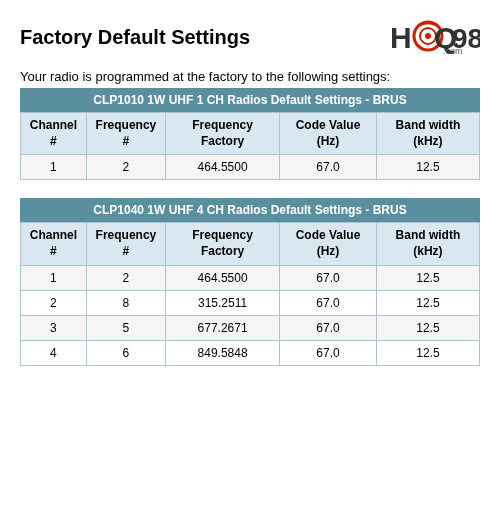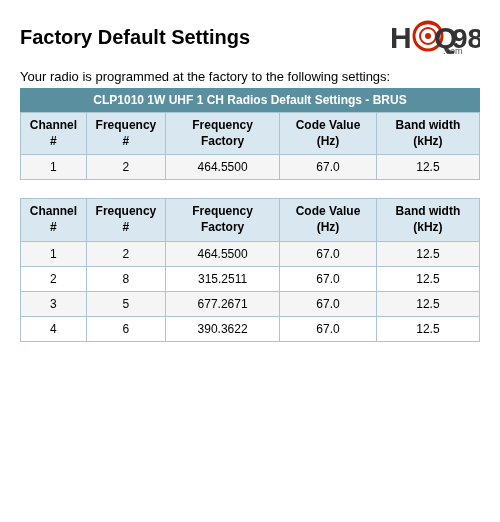--- a/index.html
+++ b/index.html
@@ -133,20 +133,21 @@
           <td>2</td>
           <td>464.5500</td>
           <td>67.0</td>
           <td>12.5</td>
         </tr>
       </tbody>
   </table>
 </div>
 
 <div class="table-section">
+  <div class="table-title">CLP1040 1W UHF 4 CH Radios Default Settings - BRUS</div>
   <table>
     <thead>
       <tr>
         <th>Channel #</th>
         <th>Frequency #</th>
         <th>Frequency Factory</th>
         <th>Code Value (Hz)</th>
         <th>Band width (kHz)</th>
       </tr>
     </thead>
@@ -168,19 +169,19 @@
         <tr>
           <td>3</td>
           <td>5</td>
           <td>677.2671</td>
           <td>67.0</td>
           <td>12.5</td>
         </tr>
         <tr>
           <td>4</td>
           <td>6</td>
-          <td>390.3622</td>
+          <td>849.5848</td>
           <td>67.0</td>
           <td>12.5</td>
         </tr>
       </tbody>
   </table>
 </div>
 
 </body></html>

